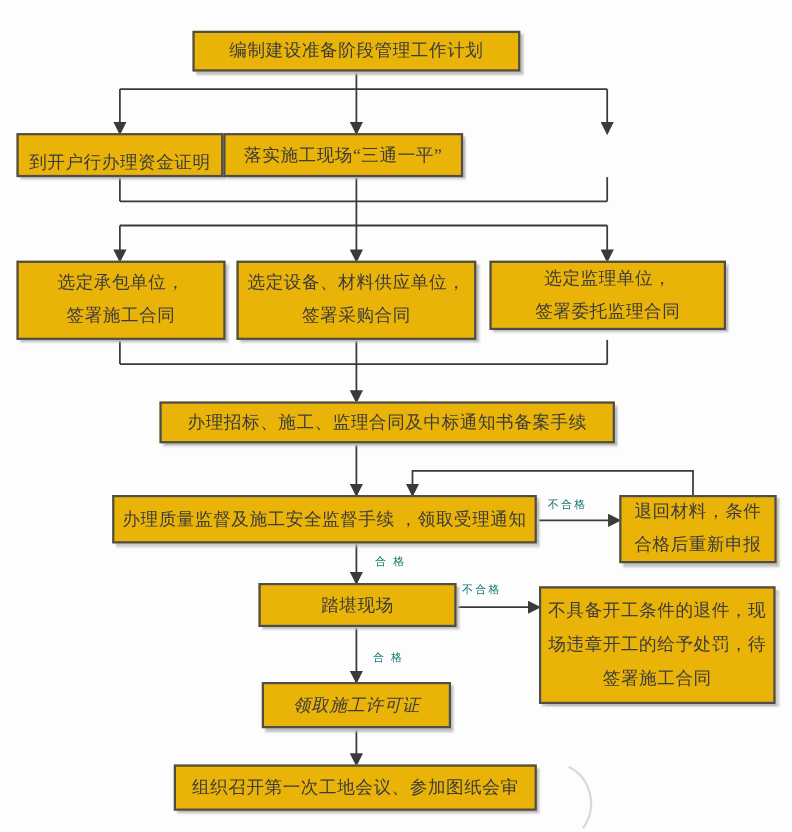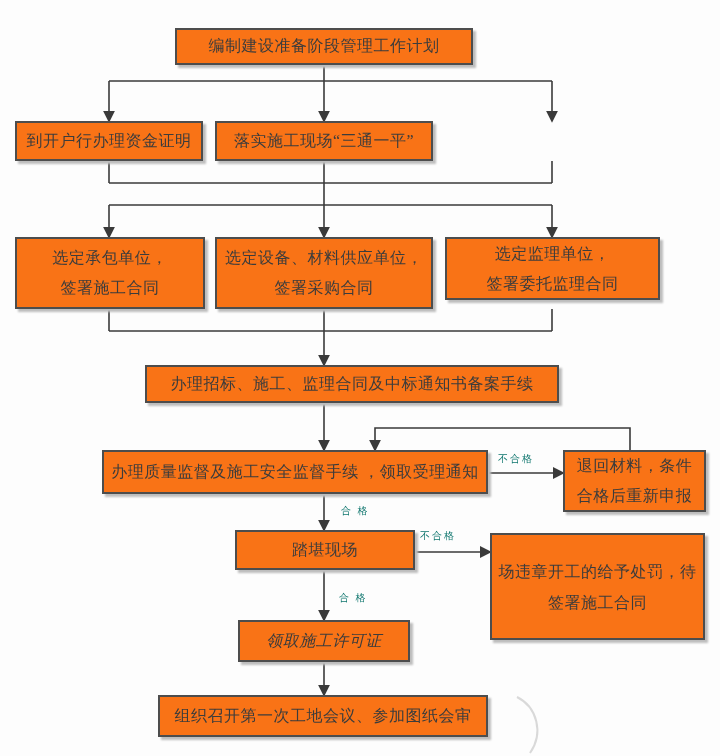--- a/index.html
+++ b/index.html
@@ -2,35 +2,35 @@
 <html><head>
 <meta charset="utf-8">
 <style>
   html,body{margin:0;padding:0;background:#ffffff;}
   #canvas{
     position:relative;width:720px;height:756px;background:#fdfdfd;overflow:hidden;
     font-family:"Liberation Serif","DejaVu Serif",serif;
   }
   #wires{position:absolute;left:0;top:0;width:720px;height:756px;}
   .node{
-    position:absolute;box-sizing:border-box;background:#f97316;
+    position:absolute;box-sizing:border-box;background:#eab308;
     border:2px solid #4d4d4d;box-shadow:3px 3px 2px #bdbdbd;
     display:flex;flex-direction:column;justify-content:center;align-items:center;
     text-align:center;font-size:16px;color:#3c3c3c;letter-spacing:.5px;white-space:nowrap;
   }
   .node .ln{display:block;}
   .two .ln{line-height:30px;}
   .three .ln{line-height:31px;}
   .elabel{
     position:absolute;font-size:10px;color:#0f766e;letter-spacing:2px;white-space:nowrap;
   }
   
   #n-plan            {left:175px;top:28px; width:298px;height:37px;}
-  #n-fund-cert       {left:15px; top:121px;width:188px;height:40px;}
-  #n-site-prep       {left:215px;top:121px;width:218px;height:40px;}
+  #n-fund-cert       {left:15px; top:121px;width:188px;height:40px;justify-content:flex-end;}
+  #n-site-prep       {left:203px;top:121px;width:218px;height:40px;}
   #n-bidding-agency  {left:445px;top:121px;width:215px;height:40px;}
   #n-contractor      {left:15px; top:237px;width:190px;height:72px;}
   #n-supplier        {left:215px;top:237px;width:218px;height:72px;}
   #n-supervisor      {left:445px;top:237px;width:215px;height:63px;}
   #n-filing          {left:123px;top:365px;width:414px;height:38px;margin-left:22px;}
   #n-quality-safety  {left:102px;top:450px;width:386px;height:44px;}
   #n-return-materials{left:563px;top:450px;width:143px;height:62px;}
   #n-site-survey     {left:235px;top:530px;width:180px;height:40px;}
   #n-reject-penalty  {left:490px;top:533px;width:215px;height:107px;}
   #n-permit          {left:238px;top:620px;width:172px;height:42px;font-style:italic;}
@@ -131,20 +131,21 @@
   </div>
   <div class="node two" id="n-return-materials">
     <span class="ln">退回材料，条件</span>
     <span class="ln">合格后重新申报</span>
   </div>
 
   <div class="node" id="n-site-survey">
     <span class="ln">踏堪现场</span>
   </div>
   <div class="node three" id="n-reject-penalty">
+    <span class="ln">不具备开工条件的退件，现</span>
     <span class="ln">场违章开工的给予处罚，待</span>
     <span class="ln">签署施工合同</span>
   </div>
 
   <div class="node" id="n-permit">
     <span class="ln">领取施工许可证</span>
   </div>
 
   <div class="node" id="n-first-meeting">
     <span class="ln">组织召开第一次工地会议、参加图纸会审</span>

